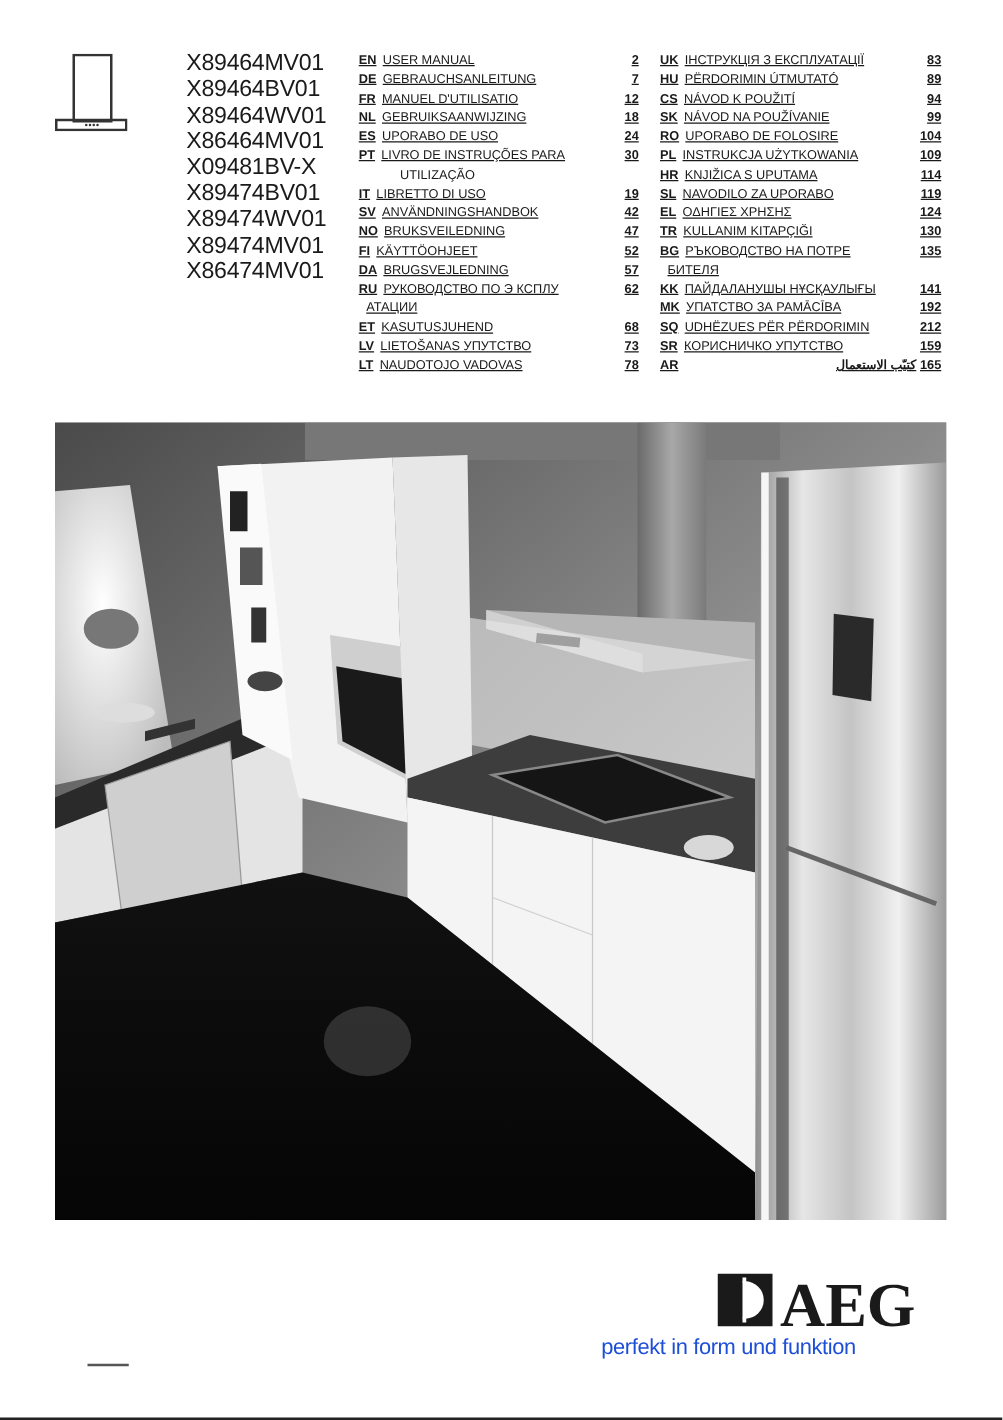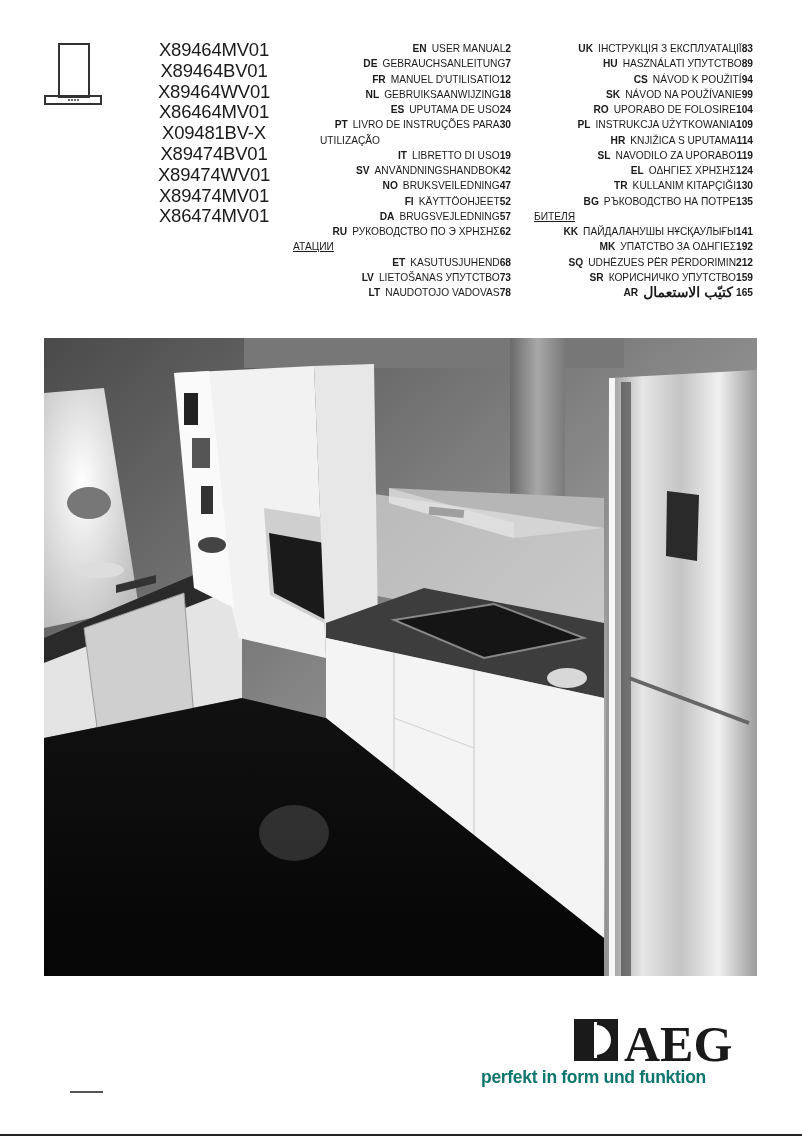--- a/index.html
+++ b/index.html
@@ -5,43 +5,43 @@
     html, body { margin: 0; padding: 0; }
     body {
       width: 802px; height: 1136px; background: #ffffff; position: relative; overflow: hidden;
       font-family: "Liberation Sans", sans-serif; color: #1a1a1a;
     }
     .hood-icon { position: absolute; left: 44px; top: 43px; width: 58px; height: 62px; }
     .models {
       position: absolute; left: 149px; top: 40px; width: 130px;
       font-size: 18.5px; line-height: 20.8px; letter-spacing: -0.2px; color: #1a1a1a;
     }
-    .models div { white-space: nowrap; text-align: center; }
+    .models div { white-space: nowrap; }
     .toc { position: absolute; top: 41px; font-size: 10.2px; line-height: 15.25px; }
     .toc-left { left: 287px; width: 224px; }
     .toc-right { left: 528px; width: 225px; }
-    .toc-row { display: flex; justify-content: flex-end; white-space: nowrap; height: 15.25px; }
+    .toc-row { display: flex; justify-content: space-between; white-space: nowrap; height: 15.25px; text-decoration: underline; }
     .toc-row .lbl { display: flex; }
     .code { font-weight: bold; margin-right: 5px; }
     .pg { font-weight: bold; text-align: right; }
     .cont { padding-left: 33px; height: 15.25px; }
     .cont.small { padding-left: 6px; text-decoration: underline; }
     .ar-row .pg { display: flex; gap: 3px; }
-    .ar-title { direction: rtl; font-weight: bold; font-size: 14px; }
+    .ar-title { direction: rtl; font-weight: bold; font-size: 10px; }
 
     .photo {
       position: absolute; left: 44px; top: 338px; width: 713px; height: 638px;
       background: #555; overflow: hidden;
     }
     .photo svg { display: block; }
 
     .logo { position: absolute; left: 574px; top: 1018px; width: 183px; height: 46px; }
     .tagline {
-      position: absolute; left: 481px; top: 1067px; font-size: 17.5px; font-weight: bold;
-      letter-spacing: -0.3px; color: #0f766e; white-space: nowrap;
+      position: absolute; left: 481px; top: 1067px; font-size: 17.5px; font-weight: normal;
+      letter-spacing: -0.3px; color: #1d4ed8; white-space: nowrap;
     }
     .page-dash { position: absolute; left: 70px; top: 1091px; width: 33px; height: 2px; background: #555; }
     .bottom-rule { position: absolute; left: 0; top: 1134px; width: 802px; height: 2px; background: #222; }
   </style>
 </head>
 <body>
 
 <svg class="hood-icon" viewBox="0 0 58 62">
   <rect x="28" y="1" width="30" height="53" fill="none" stroke="#333" stroke-width="2" transform="translate(-13,0)"></rect>
   <rect x="1" y="53" width="56" height="8" fill="none" stroke="#333" stroke-width="2"></rect>
@@ -88,21 +88,21 @@
   <div class="toc-row">
       <span class="lbl">
         <span class="code">NL</span>
         <span>GEBRUIKSAANWIJZING</span>
       </span>
       <span class="pg">18</span>
     </div>
   <div class="toc-row">
       <span class="lbl">
         <span class="code">ES</span>
-        <span>UPUTAMA DE USO</span>
+        <span>UPORABO DE USO</span>
       </span>
       <span class="pg">24</span>
     </div>
   <div class="toc-row">
       <span class="lbl">
         <span class="code">PT</span>
         <span>LIVRO DE INSTRUÇÕES PARA</span>
       </span>
       <span class="pg">30</span>
     </div>
@@ -138,21 +138,21 @@
   <div class="toc-row">
       <span class="lbl">
         <span class="code">DA</span>
         <span>BRUGSVEJLEDNING</span>
       </span>
       <span class="pg">57</span>
     </div>
   <div class="toc-row">
       <span class="lbl">
         <span class="code">RU</span>
-        <span>РУКОВОДСТВО ПО Э ΧΡΗΣΗΣ</span>
+        <span>РУКОВОДСТВО ПО Э КСПЛУ</span>
       </span>
       <span class="pg">62</span>
     </div>
   <div class="cont small">АТАЦИИ</div>
   <div class="toc-row">
       <span class="lbl">
         <span class="code">ET</span>
         <span>KASUTUSJUHEND</span>
       </span>
       <span class="pg">68</span>
@@ -177,21 +177,21 @@
   <div class="toc-row">
       <span class="lbl">
         <span class="code">UK</span>
         <span>ІНСТРУКЦІЯ З ЕКСПЛУАТАЦІЇ</span>
       </span>
       <span class="pg">83</span>
     </div>
   <div class="toc-row">
       <span class="lbl">
         <span class="code">HU</span>
-        <span>HASZNÁLATI УПУТСТВО</span>
+        <span>PËRDORIMIN ÚTMUTATÓ</span>
       </span>
       <span class="pg">89</span>
     </div>
   <div class="toc-row">
       <span class="lbl">
         <span class="code">CS</span>
         <span>NÁVOD K POUŽITÍ</span>
       </span>
       <span class="pg">94</span>
     </div>
@@ -255,21 +255,21 @@
   <div class="toc-row">
       <span class="lbl">
         <span class="code">KK</span>
         <span>ПАЙДАЛАНУШЫ НҰСҚАУЛЫҒЫ</span>
       </span>
       <span class="pg">141</span>
     </div>
   <div class="toc-row">
       <span class="lbl">
         <span class="code">MK</span>
-        <span>УПАТСТВО ЗА ΟΔΗΓΙΕΣ</span>
+        <span>УПАТСТВО ЗА PAMĀCĪBA</span>
       </span>
       <span class="pg">192</span>
     </div>
   <div class="toc-row">
       <span class="lbl">
         <span class="code">SQ</span>
         <span>UDHËZUES PËR PËRDORIMIN</span>
       </span>
       <span class="pg">212</span>
     </div>

